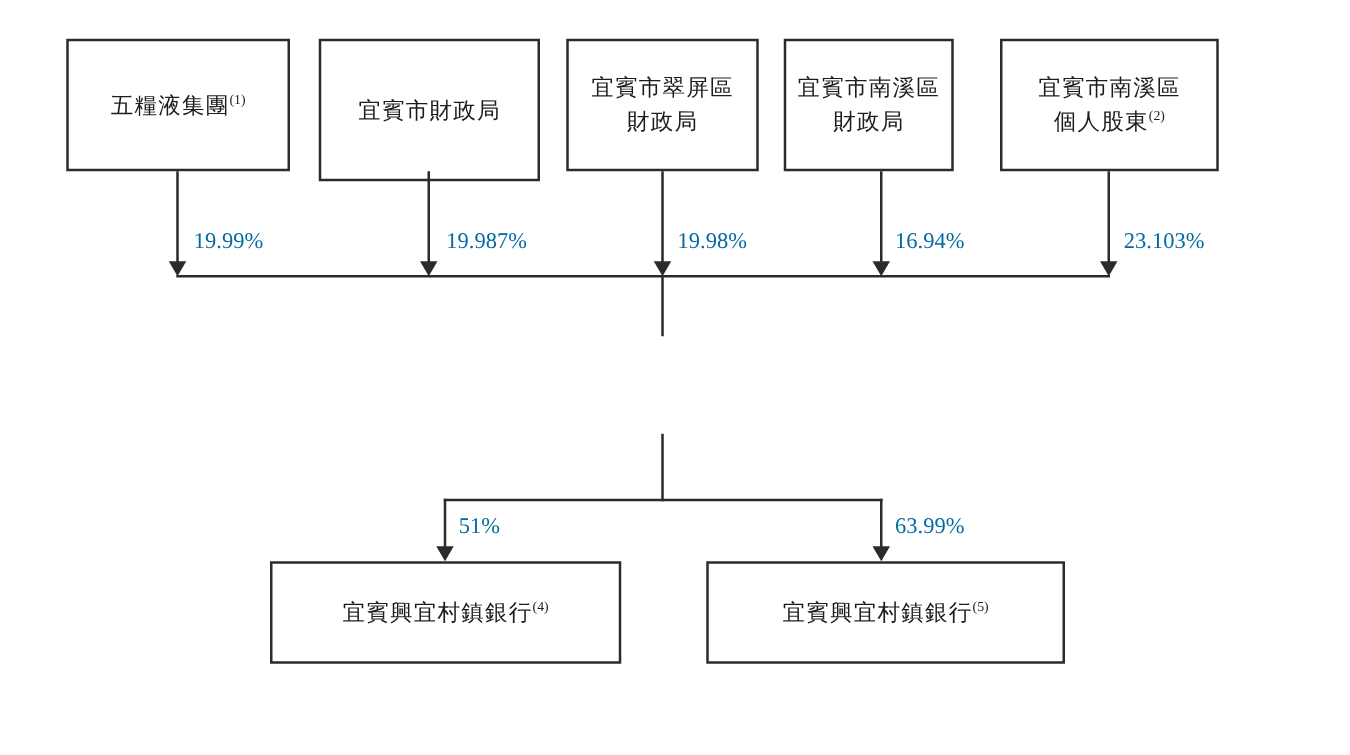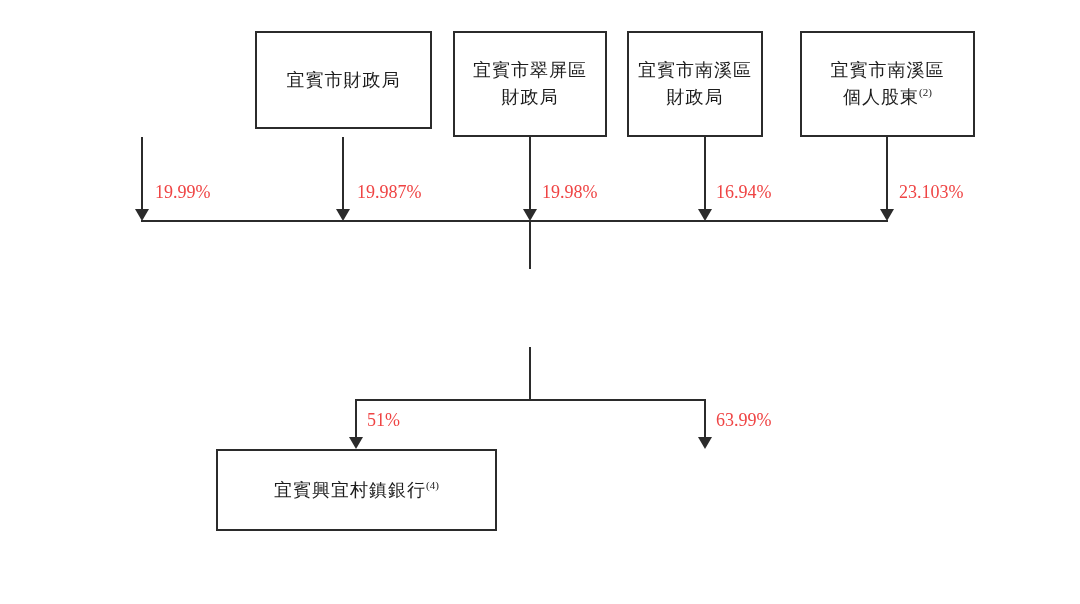--- a/index.html
+++ b/index.html
@@ -12,29 +12,32 @@
     box-sizing:border-box;
   }
   .box sup{font-size:11px;letter-spacing:0;line-height:0;}
   .vline{position:absolute;width:2px;background:#2b2b2b;}
   .hline{position:absolute;height:2px;background:#2b2b2b;}
   .arrow{
     position:absolute;width:0;height:0;
     border-left:7px solid transparent;border-right:7px solid transparent;
     border-top:12px solid #2b2b2b;
   }
-  .pct{position:absolute;font-size:18px;color:#ef4444;white-space:nowrap;}
+  .pct{position:absolute;font-size:18px;color:#0369a1;white-space:nowrap;}
 </style>
 </head>
 <body>
 
 <div id="stage">
 
+  <div class="box" style="left:53px;top:31px;width:179px;height:106px">
+    <div><span>五糧液集團</span><sup>(1)</sup></div>
+  </div>
 
-  <div class="box" style="left:255px;top:31px;width:177px;height:98px">
+  <div class="box" style="left:255px;top:31px;width:177px;height:114px">
     <div><span>宜賓市財政局</span></div>
   </div>
 
   <div class="box" style="left:453px;top:31px;width:154px;height:106px">
     <div><span>宜賓市翠屏區</span><br><span>財政局</span></div>
   </div>
 
   <div class="box" style="left:627px;top:31px;width:136px;height:106px">
     <div><span>宜賓市南溪區</span><br><span>財政局</span></div>
   </div>
@@ -74,14 +77,17 @@
   <div class="arrow" style="left:349px;top:437px"></div>
   <div class="arrow" style="left:698px;top:437px"></div>
 
   <div class="pct" style="left:367px;top:410px">51%</div>
   <div class="pct" style="left:716px;top:410px">63.99%</div>
 
   <div class="box" style="left:216px;top:449px;width:281px;height:82px">
     <div><span>宜賓興宜村鎮銀行</span><sup>(4)</sup></div>
   </div>
 
+  <div class="box" style="left:565px;top:449px;width:287px;height:82px">
+    <div><span>宜賓興宜村鎮銀行</span><sup>(5)</sup></div>
+  </div>
 
 </div>
 
 </body></html>

